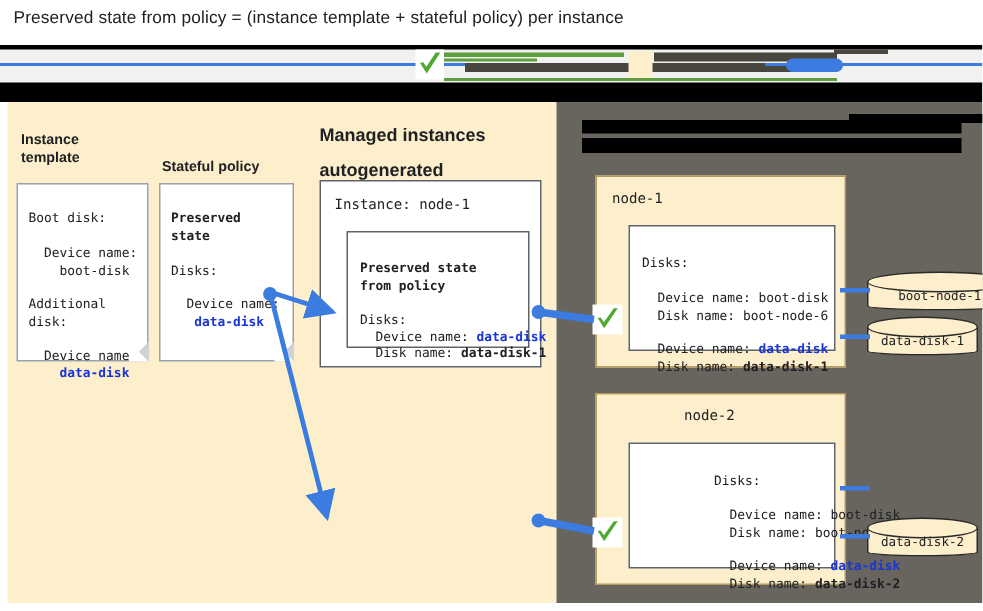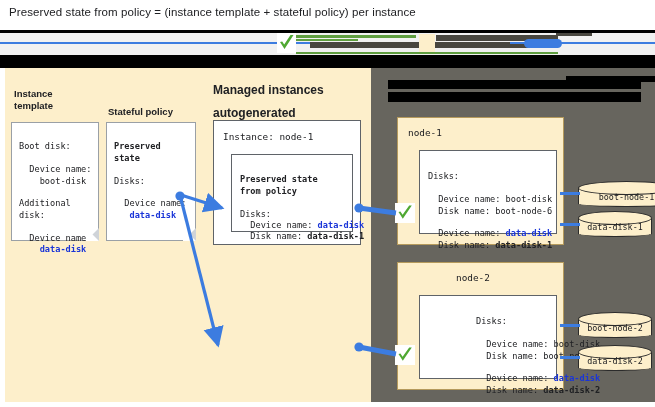--- a/index.html
+++ b/index.html
@@ -248,25 +248,20 @@
   <div class="disk" style="left:578px;top:181px;width:74px;height:27px;padding-left:23px;">
     <div class="body"></div>
     <div class="top"></div>
     <div class="lbl">boot-node-1</div>
   </div>
   <div class="disk" style="left:578px;top:211px;width:74px;height:27px;">
     <div class="body"></div>
     <div class="top"></div>
     <div class="lbl">data-disk-1</div>
   </div>
-  <div class="disk" style="left:578px;top:312px;width:74px;height:27px;">
-    <div class="body"></div>
-    <div class="top"></div>
-    <div class="lbl">boot-node-2</div>
-  </div>
   <div class="disk" style="left:578px;top:345px;width:74px;height:27px;">
     <div class="body"></div>
     <div class="top"></div>
     <div class="lbl">data-disk-2</div>
   </div>
 
   <div class="stub" style="left:560px;top:192px;width:20px;"></div>
   <div class="stub" style="left:560px;top:223px;width:20px;"></div>
   <div class="stub" style="left:560px;top:324px;width:20px;"></div>
   <div class="stub" style="left:560px;top:356px;width:20px;"></div>

